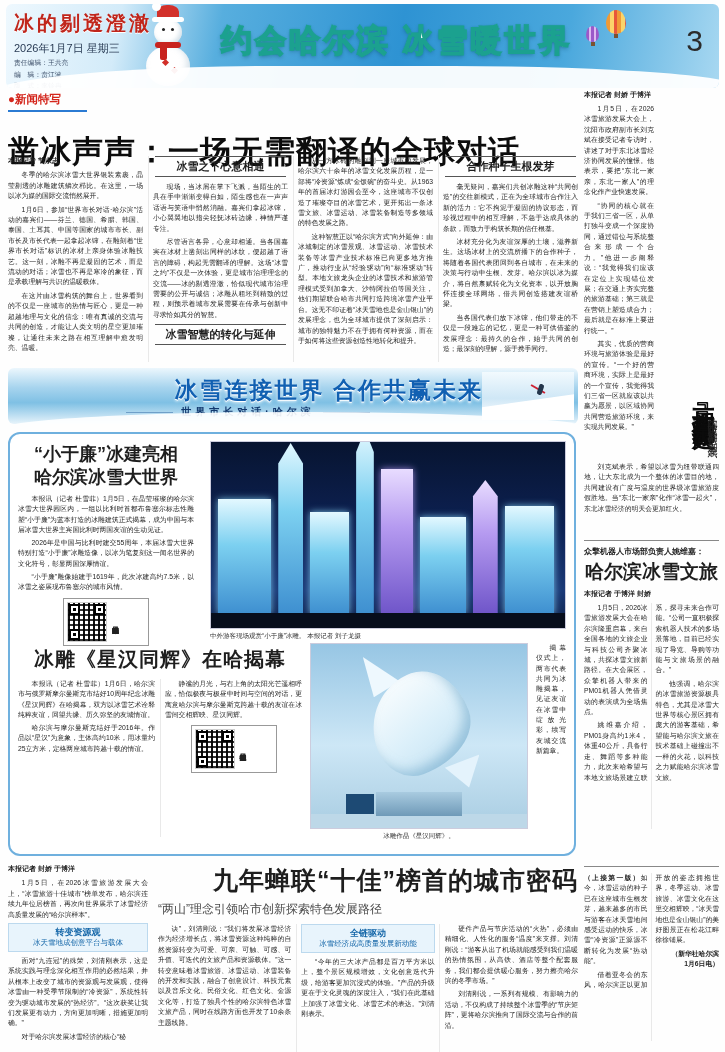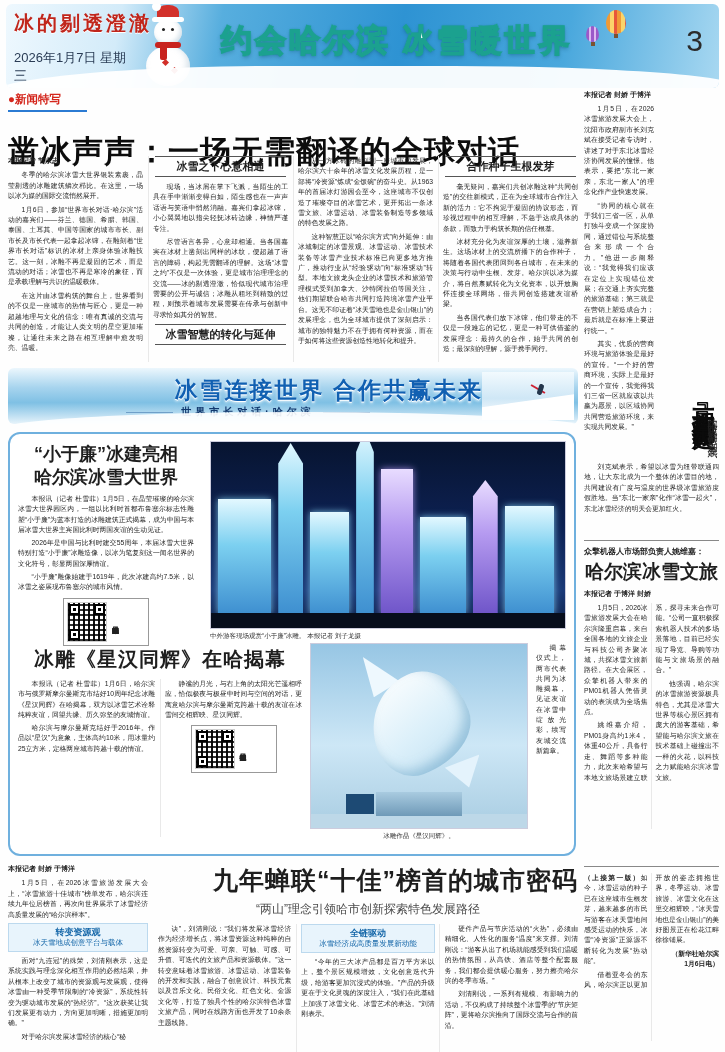--- a/index.html
+++ b/index.html
@@ -5,21 +5,21 @@
   html,body{margin:0;padding:0}
   body{position:relative;width:725px;height:1052px;background:#fefefe;overflow:hidden;
        font-family:"Liberation Sans",sans-serif;color:#1e1e1e;}
   
   #header{position:absolute;left:6px;top:4px;width:713px;height:84px;border-radius:6px;overflow:hidden;
     background:linear-gradient(100deg,#eef8fe 0%,#d3ebf9 16%,#57aede 30%,#2e93d3 55%,#4aa8dd 78%,#a8d8f1 100%);}
   #header .snow{position:absolute;left:-20px;bottom:-8px;width:760px;height:30px;background:#fff;
     border-radius:100% 100% 0 0/260% 200% 0 0;opacity:.95}
   .masthead{position:absolute;left:8px;top:6px;width:120px}
   .paper-name{font-family:"Liberation Serif",serif;font-weight:bold;color:#c0261c;font-size:20px;letter-spacing:3px;white-space:nowrap;text-shadow:0 1px 0 #fff}
-  .issue-date{font-size:13px;color:#2a3c55;margin-top:12px}
+  .issue-date{font-size:11px;color:#2a3c55;margin-top:4px}
   .staff{font-size:6.8px;color:#3a4c66;line-height:9.5px;margin-top:2px}
   .banner-title{position:absolute;left:215px;top:16px;font-size:31px;font-weight:bold;color:#ffffff;letter-spacing:3px;white-space:nowrap;
     -webkit-text-stroke:1.5px #1ba18f;text-shadow:0 2px 4px rgba(0,60,90,.4),0 0 2px #0f8f80}
   .page-num{position:absolute;right:16px;top:20px;font-size:30px;color:#2b2b2b}
   
   .snowman{position:absolute;left:130px;top:0;width:64px;height:84px}
   .sm-body{position:absolute;left:10px;top:42px;width:44px;height:40px;background:#fff;border-radius:50%;box-shadow:inset -3px -3px 6px rgba(150,180,200,.4)}
   .sm-head{position:absolute;left:18px;top:15px;width:28px;height:26px;background:#fff;border-radius:50%;box-shadow:inset -2px -2px 4px rgba(150,180,200,.4)}
   .sm-hat{position:absolute;left:21px;top:1px;width:22px;height:15px;background:#d2302a;border-radius:45% 45% 8% 8%}
   .sm-pom{position:absolute;left:16px;top:-2px;width:9px;height:9px;background:#fff;border-radius:50%}
@@ -89,21 +89,21 @@
   .dol-fin2{position:absolute;left:62%;top:60%;width:16%;height:18%;background:#e4f3fc;clip-path:polygon(0 40%,100% 0,70% 100%)}
   .ground{position:absolute;left:0;bottom:0;width:100%;height:14px;background:#bdd8e8}
   .pedestal{position:absolute;left:30%;bottom:12px;width:40%;height:13%;background:linear-gradient(#a9cbe0,#6f9ab8)}
   .sign{position:absolute;left:16%;bottom:14px;width:13%;height:11%;background:#1d4a74}
   .xh-side{flex:1;font-size:6.8px;line-height:10.3px;text-align:justify;overflow:hidden}
   
   #bottomstory{position:absolute;left:0;top:772px;width:570px;height:188px}
   .bs-col0{position:absolute;left:0;top:0;width:140px;height:188px;font-size:6.8px;line-height:10.4px;text-align:justify;overflow:hidden}
   .bs-right{position:absolute;left:150px;top:0;width:420px;height:188px}
   .bs-head{font-size:25px;font-weight:bold;text-align:right;letter-spacing:1px;margin:0}
-  .bs-sub{font-size:12px;color:#4a4a4a;text-align:center;margin:4px 0 6px}
+  .bs-sub{font-size:12px;color:#4a4a4a;margin:4px 0 6px}
   .bs-cols{column-count:3;column-gap:10px;column-rule:1px solid #e9e9e9;height:134px;font-size:6.8px;line-height:10.4px;text-align:justify;overflow:hidden}
   .blue-sub{break-inside:avoid;background:#e8f4fc;border:1px solid #bcd9ee;color:#1466a8;text-align:center;padding:3px 2px;margin:3px 0 4px}
   .blue-sub .l1{font-weight:bold;font-size:9px;line-height:11px}
   .blue-sub .l2{font-size:7.5px;line-height:10px}
   
   #rail{position:absolute;left:584px;top:90px;width:135px;height:962px}
   .rt{position:absolute;left:0;top:0;width:135px;height:446px}
   .rt-byline{font-weight:bold;font-size:7px;margin-bottom:4px}
   .rt-flex{display:flex;height:352px}
   .rt-text{width:70px;flex:0 0 70px;font-size:6.8px;line-height:10.4px;text-align:justify;overflow:hidden}

